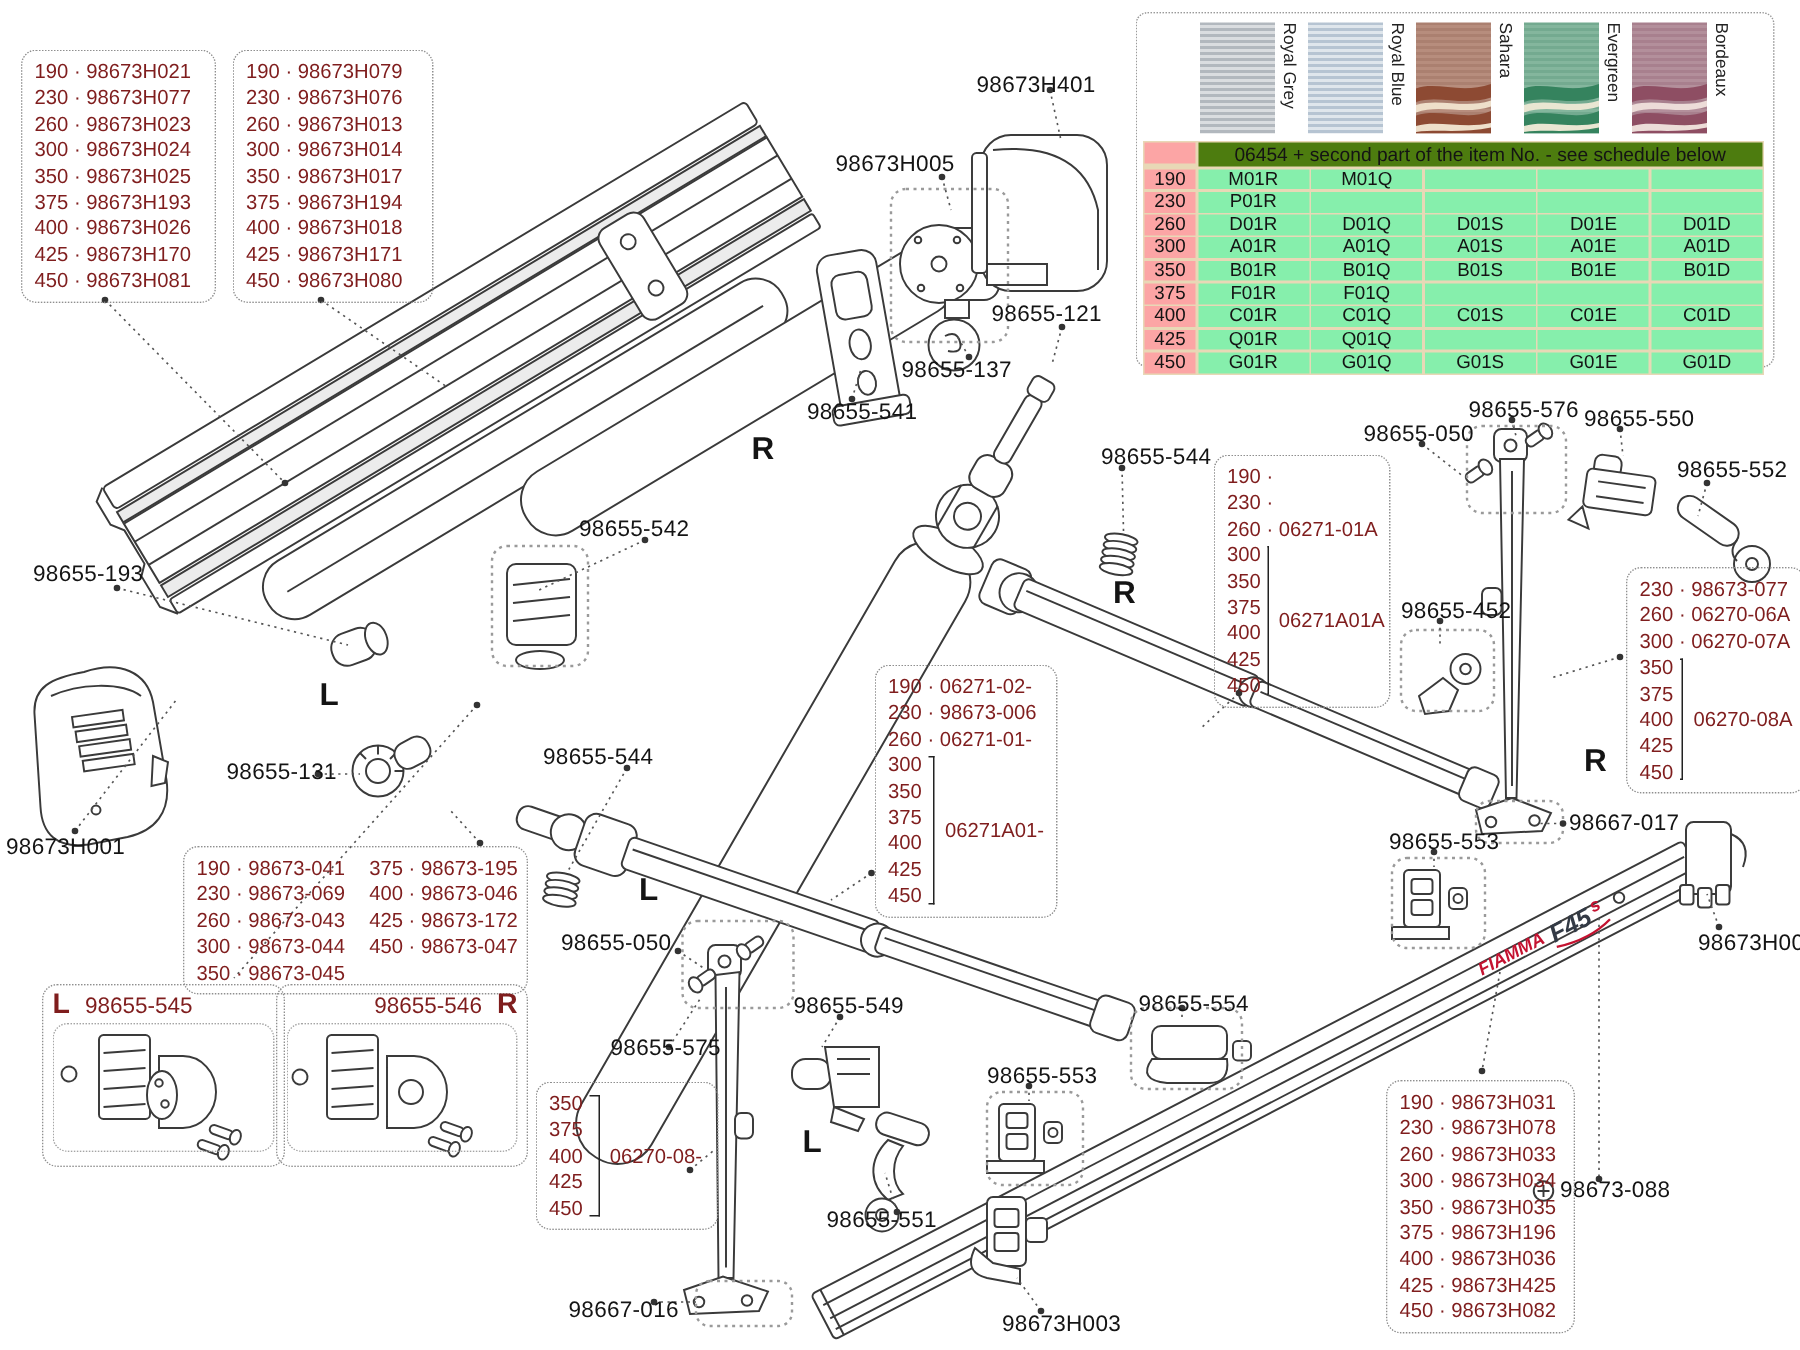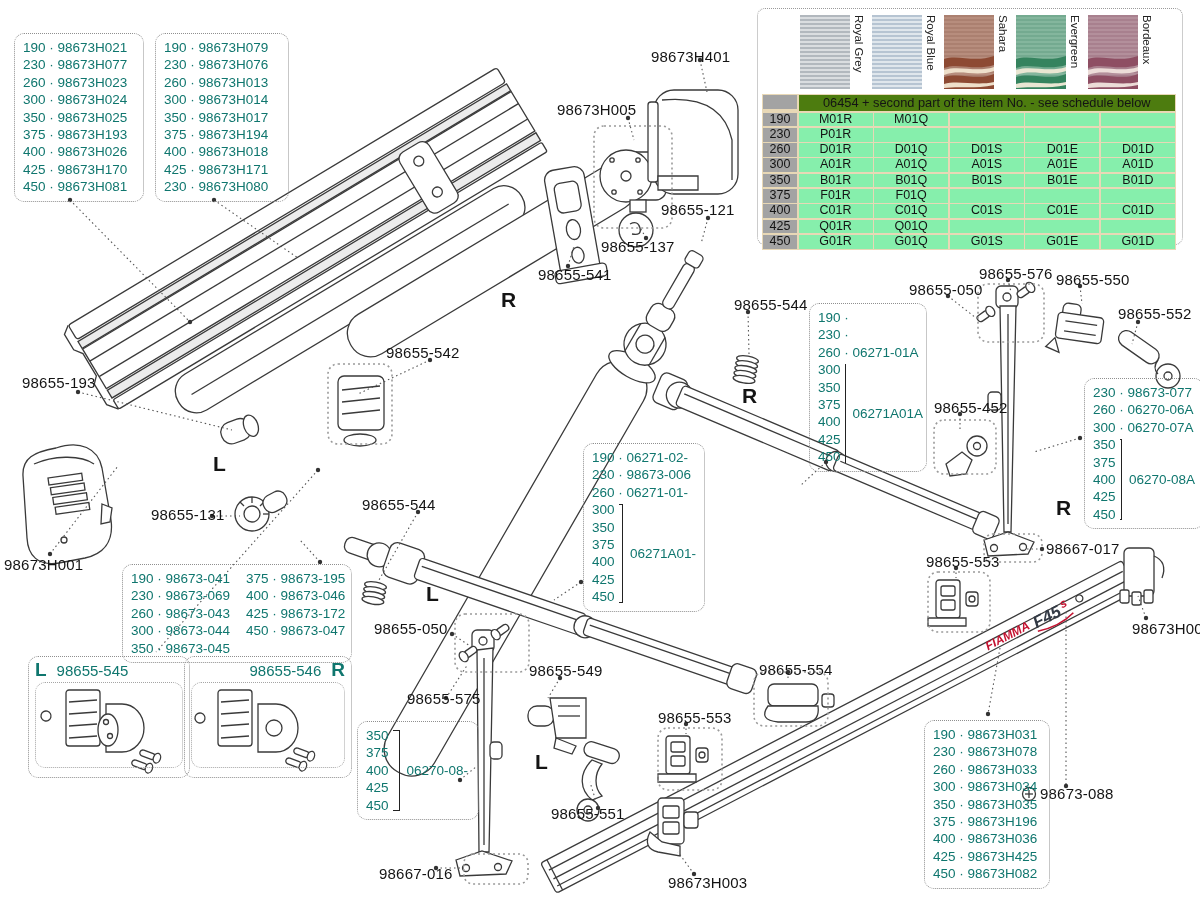--- a/index.html
+++ b/index.html
@@ -11,42 +11,42 @@
   .fg{fill:#ececec;stroke:#3a3a3a;stroke-width:1.3;}
   .dash{fill:none;stroke:#555;stroke-width:1.1;stroke-dasharray:1.5 3;}
   .dbox{fill:none;stroke:#9a9a9a;stroke-width:1.6;stroke-dasharray:2 3;}
   .dot{fill:#333;stroke:none;}
   .logo-brand{fill:#c41230;font-weight:bold;font-style:italic;font-size:12px;}
   .logo-model{fill:#333a45;font-weight:bold;font-style:italic;font-size:17px;}
   .logo-badge{fill:#c41230;font-weight:bold;font-style:italic;font-size:12px;}
   .lbl{position:absolute;font-size:15px;white-space:nowrap;letter-spacing:.2px;}
   .lr{position:absolute;font-weight:bold;font-size:21px;}
   .pbox{position:absolute;border:1.5px dotted #8f8f8f;border-radius:10px;background:transparent;
-        padding:5px 8px;font-size:13.5px;line-height:17.4px;color:#0f766e;}
+        padding:5px 8px;font-size:13.5px;line-height:17.4px;color:#7f1d1d;}
   .pbox .row{white-space:nowrap;}
   .cols{display:flex;gap:16px;}
   .brkwrap{display:flex;align-items:stretch;}
   .bracket{width:6px;border:1.5px solid #222;border-left:none;margin:3px 0 3px 4px;}
   .brkval{align-self:center;margin-left:7px;white-space:nowrap;}
   .lrbox{padding:4px 6px;}
   .lrbox-title{display:flex;align-items:baseline;font-size:15px;gap:10px;}
   .lrbox-title.right{justify-content:flex-end;}
   .lr-inline{font-weight:bold;font-size:19px;}
   .inner-dotted{border:1.5px dotted #a5a5a5;border-radius:10px;height:84px;margin-top:3px;}
   .fabric-panel{position:absolute;left:757px;top:8px;width:426px;height:237px;box-sizing:border-box;
         border:1.5px dotted #9a9a9a;border-radius:8px;background:#fff;padding:6px 6px 4px 4px;}
   .swatch-strip{display:flex;margin-left:38px;height:74px;}
   .swcol{display:flex;margin-right:7px;}
   .swatch{width:50px;height:74px;position:relative;overflow:hidden;}
   .swatch svg{position:absolute;left:0;bottom:0;display:block;}
   .swlabel{writing-mode:vertical-rl;font-size:11.5px;line-height:13px;margin-left:2px;color:#222;}
   .ftable{display:grid;grid-template-columns:34px repeat(5,1fr);gap:1.5px;background:#e8d8b6;
         margin-top:5px;font-size:12.5px;border:1px solid #e8d8b6;}
   .ftable .c{background:#86efac;text-align:center;height:13.8px;line-height:13.8px;overflow:hidden;}
-  .ftable .size{background:#a3a3a3;}
+  .ftable .size{background:#fca5a5;}
   .ftable .hd{background:#4d7c0f;font-size:12.8px;height:16px;line-height:16px;}
 </style>
 </head>
 <body>
 
 <div class="canvas">
 
 <svg class="art" width="1200" height="900" viewBox="0 0 1200 900">
 
   <g transform="translate(130,428) rotate(-31)">
@@ -508,21 +508,21 @@
 <div class="pbox" style="left:155px;top:33px;width:116px">
   <div>
         <div class="row">190 · 98673H079</div>
         <div class="row">230 · 98673H076</div>
         <div class="row">260 · 98673H013</div>
         <div class="row">300 · 98673H014</div>
         <div class="row">350 · 98673H017</div>
         <div class="row">375 · 98673H194</div>
         <div class="row">400 · 98673H018</div>
         <div class="row">425 · 98673H171</div>
-        <div class="row">230 · 98673H080</div>
+        <div class="row">450 · 98673H080</div>
       </div>
 </div>
 
 <div class="pbox" style="left:583px;top:443px;width:104px">
   <div>
         <div class="row">190 · 06271-02-</div>
         <div class="row">230 · 98673-006</div>
         <div class="row">260 · 06271-01-</div>
       </div>
   <div class="brkwrap">

